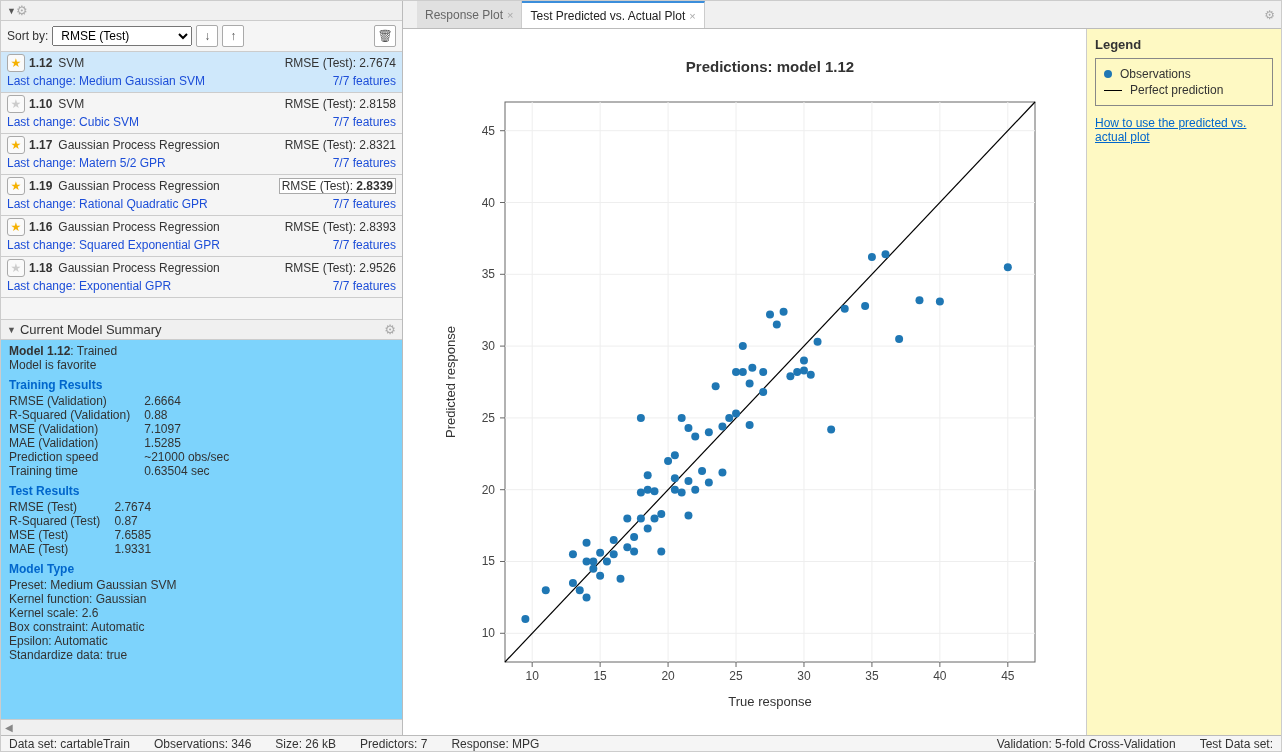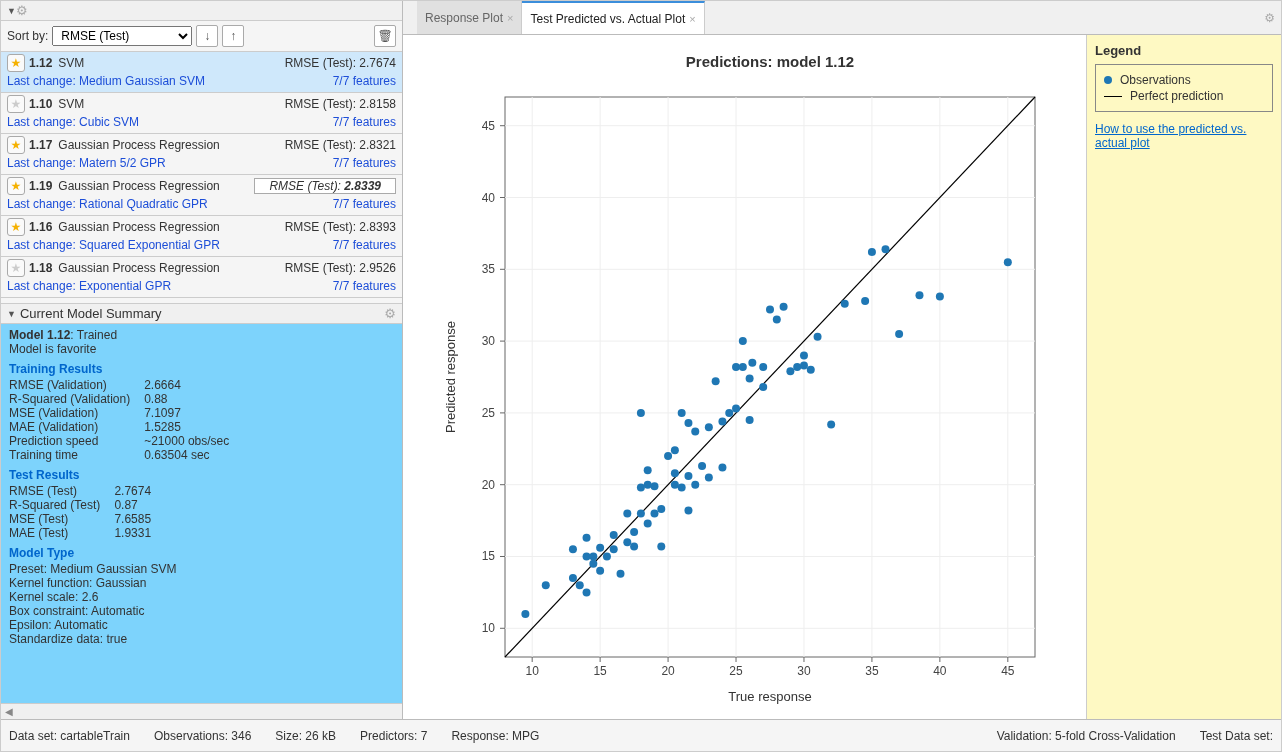--- a/index.html
+++ b/index.html
@@ -30,38 +30,38 @@
   .summary-panel { border-top: 1px solid #ccc; display: flex; flex-direction: column; height: 400px; }
   .summary-body { flex: 1; overflow-y: auto; padding: 4px 8px; background: #7dd3fc; font-size: 12px; }
   .section-title { color: #0066cc; font-weight: bold; margin-top: 6px; margin-bottom: 2px; }
   .kv-table { display: table; }
   .kv-row { display: table-row; }
   .kv-key { display: table-cell; padding-right: 14px; white-space: nowrap; }
   .kv-val { display: table-cell; }
   .scroll-h { height: 16px; border-top: 1px solid #ccc; background: #f0f0f0; display: flex; align-items: center; padding: 0 4px; color: #888; font-size: 10px; }
 
   .right-col { flex: 1; display: flex; flex-direction: column; }
-  .tabs-row { display: flex; align-items: center; background: #f0f0f0; border-bottom: 1px solid #bbb; height: 34px; padding-left: 14px; }
+  .tabs-row { display: flex; align-items: center; background: #f0f0f0; border-bottom: 1px solid #bbb; height: 28px; padding-left: 14px; }
   .tab { display: flex; align-items: center; gap: 4px; padding: 0 8px; height: 100%; border-right: 1px solid #ccc; font-size: 12px; cursor: pointer; }
   .tab.inactive { background: #e0e0e0; color: #666; }
   .tab.active { background: #fff; border-top: 2px solid #3b8edb; color: #222; }
   .tab .x { color: #aaa; font-size: 11px; }
   .tabs-row .gear { margin-left: auto; margin-right: 6px; }
 
   .plot-area { flex: 1; display: flex; }
   .chart-wrap { flex: 1; display: flex; align-items: center; justify-content: center; background: #fff; }
   .legend-panel { width: 195px; border-left: 1px solid #ccc; padding: 8px; background: #fef9c3; }
   .legend-title { font-weight: bold; font-size: 13px; margin-bottom: 6px; }
   .legend-box { border: 1px solid #888; padding: 6px 8px; font-size: 12px; }
   .legend-row { display: flex; align-items: center; gap: 8px; margin: 2px 0; }
   .legend-dot { width: 8px; height: 8px; border-radius: 50%; background: #1f77b4; }
   .legend-line { width: 18px; height: 0; border-top: 1.5px solid #000; }
   .help-link { color: #0066cc; text-decoration: underline; font-size: 12px; margin-top: 10px; display: block; }
 
-  .statusbar { display: flex; align-items: center; gap: 24px; padding: 2px 8px; border-top: 1px solid #bbb; background: #f5f5f5; font-size: 12px; height: 32px; }
+  .statusbar { display: flex; align-items: center; gap: 24px; padding: 2px 8px; border-top: 1px solid #bbb; background: #f5f5f5; font-size: 12px; height: 16px; }
   .statusbar .filler { flex: 1; }
 
   ::-webkit-scrollbar { width: 14px; height: 14px; }
   ::-webkit-scrollbar-track { background: #f0f0f0; }
   ::-webkit-scrollbar-thumb { background: #c0c0c0; border: 2px solid #f0f0f0; border-radius: 7px; }
 </style>
 </head>
 <body>
 
 <div class="app">
@@ -123,21 +123,21 @@
               <span>7/7 features</span>
             </div>
           </div>
           <div class="model-item">
             <div class="model-row1">
               <span class="star fav">
                 <span>★</span>
               </span>
               <span class="model-id">1.19</span>
               <span class="model-name">Gaussian Process Regression</span>
-              <span class="model-rmse"><span style="border:1px solid #aaa;padding:0 14px;background:#fff;font-style:italic;">RMSE (Test): <b>2.8339</b></span></span>
+              <span class="model-rmse"><span style="border:1px solid #aaa;padding:0 2px;background:#fff;">RMSE (Test): <b>2.8339</b></span></span>
             </div>
             <div class="model-row2">
               <span>Last change: Rational Quadratic GPR</span>
               <span>7/7 features</span>
             </div>
           </div>
           <div class="model-item">
             <div class="model-row1">
               <span class="star fav">
                 <span>★</span>

